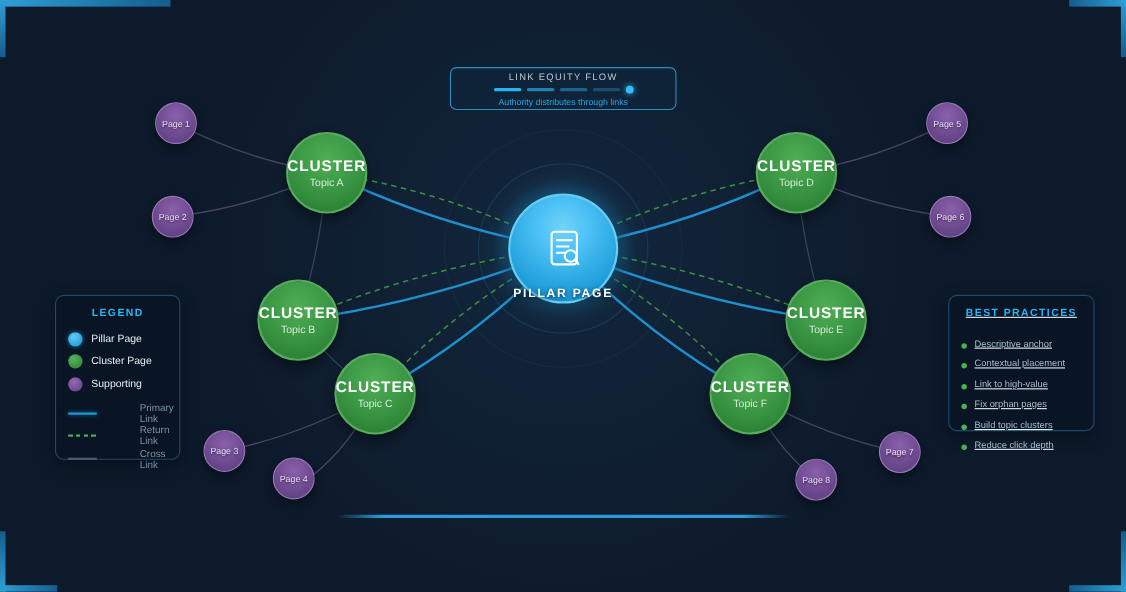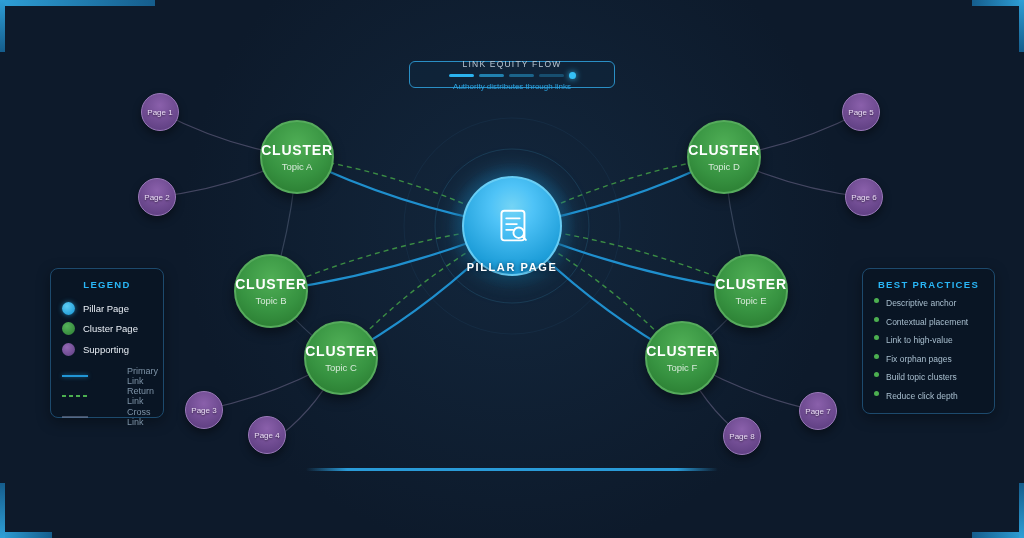--- a/index.html
+++ b/index.html
@@ -24,54 +24,54 @@
 
   
   #link-canvas { position:absolute; left:0; top:0; width:1024px; height:538px; }
   .lnk-primary { stroke:#2196d6; stroke-width:2.2; opacity:.95; }
   .lnk-return  { stroke:#43a047; stroke-width:1.4; stroke-dasharray:5 4; opacity:.85; }
   .lnk-cross   { stroke:#8d97b5; stroke-width:1.2; opacity:.30; }
   .lnk-page    { stroke:#9d8fb8; stroke-width:1.2; opacity:.38; }
 
   
   #equity-box {
-    position:absolute; left:409px; top:61px; width:206px; height:27px;
+    position:absolute; left:409px; top:61px; width:206px; height:39px;
     border:1px solid #2a8fc5; border-radius:6px;
     background:rgba(14,38,60,.55);
     display:flex; flex-direction:column; align-items:center; justify-content:center; gap:3px;
   }
   #equity-box .eq-title { font-size:8.5px; letter-spacing:1.2px; color:#b9c7d4; }
   .eq-flow { display:flex; align-items:center; gap:5px; }
   .eq-seg { width:25px; height:3px; background:#2bb3ef; border-radius:2px; }
   .eq-seg.s1{opacity:1} .eq-seg.s2{opacity:.65} .eq-seg.s3{opacity:.45} .eq-seg.s4{opacity:.3}
   .eq-dot { width:7px; height:7px; border-radius:50%; background:#35c0f5; box-shadow:0 0 6px #35c0f5; }
   #equity-box .eq-sub { font-size:8px; color:#2aa3e0; }
 
   
   .panel {
     position:absolute; border:1px solid #1d4a6d; border-radius:8px;
     background:rgba(9,21,35,.85); padding:10px 11px;
     box-shadow:0 4px 14px rgba(0,0,0,.35);
     margin-top:10px;
   }
   #legend-panel { left:50px; top:258px; width:114px; height:150px; }
-  #bp-panel     { left:862px; top:258px; width:133px; height:146px; }
+  #bp-panel     { left:862px; top:258px; width:133px; height:124px;text-decoration:underline; }
   .panel-title { font-size:9.5px; font-weight:bold; letter-spacing:1.3px; color:#29b6f6; text-align:center; margin-bottom:8px; }
   .lg-row { display:flex; align-items:center; gap:8px; height:20.5px; }
   .lg-dot { width:13px; height:13px; border-radius:50%; flex:0 0 auto; }
   .lg-dot.pillar  { background:radial-gradient(circle at 38% 32%, #5ecdf5, #1493d2); box-shadow:0 0 5px rgba(41,182,246,.6); }
   .lg-dot.cluster { background:radial-gradient(circle at 38% 32%, #55b35b, #2d7d33); }
   .lg-dot.supp    { background:radial-gradient(circle at 38% 32%, #9368b4, #5e3f82); }
   .lg-node-label { font-size:9.5px; color:#e9eef5; }
   .lg-line { width:26px; flex:0 0 auto; }
   .lg-line.primary { height:2px; background:#2196d6; box-shadow:0 0 4px rgba(33,150,214,.7); }
   .lg-line.return  { height:2px; background:repeating-linear-gradient(90deg,#4caf50 0 4px, transparent 4px 7px); }
   .lg-line.cross   { height:2px; background:#7885a3; opacity:.55; }
   .lg-link-label { font-size:9px; color:#7d92a6;padding-left:31px; }
-  .bp-row { display:flex; align-items:flex-start; gap:7px; height:18.5px; }
+  .bp-row { display:flex; align-items:flex-end; gap:7px; height:18.5px; }
   .bp-dot { width:5px; height:5px; border-radius:50%; background:#4caf50; flex:0 0 auto; }
   .bp-text { font-size:8.5px; color:#a9bfcf; }
 
   
   #nodes-layer { position:absolute; left:0; top:0; width:1024px; height:538px; pointer-events:none; }
   .cluster-node {
     position:absolute; width:74px; height:74px; border-radius:50%;
     background:radial-gradient(circle at 50% 32%, #4fae55, #379341 55%, #2a7c31 90%);
     border:2px solid #56ab5c;
     box-shadow:0 5px 12px rgba(0,0,0,.45);

